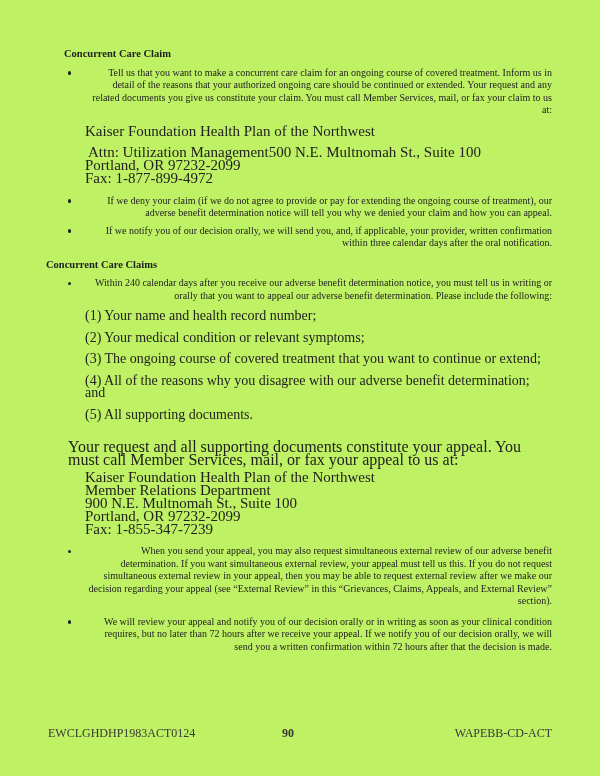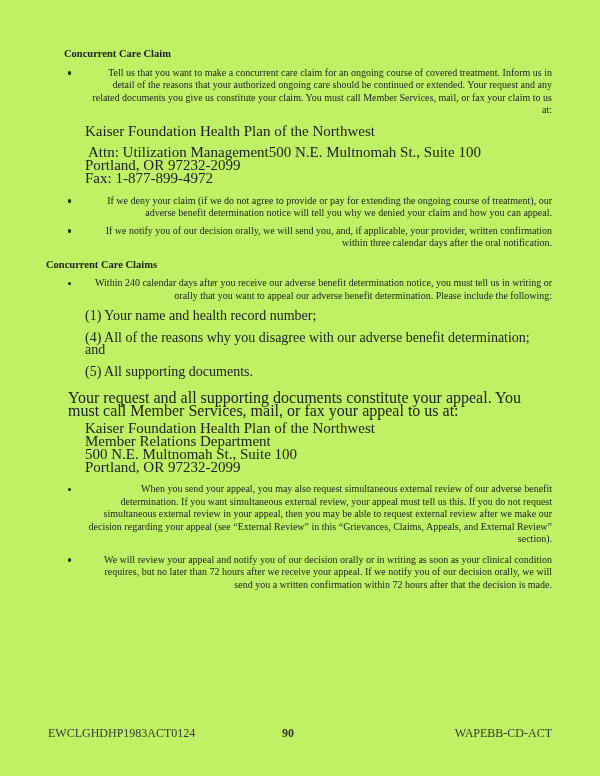--- a/index.html
+++ b/index.html
@@ -46,21 +46,21 @@
     font-size: 15px;
     line-height: 13px;
   }
   .address .sp { padding-left: 3px; margin-top: 8px; }
   .numbered { margin: 0; }
   .numbered .nitem {
     margin: 0 0 9px 39px;
     font-size: 14px;
     line-height: 12.5px;
   }
-  .numbered .nitem:last-child { margin-bottom: 14px; }
+  .numbered .nitem:last-child { margin-bottom: 20px; }
   .para {
     margin: 0 0 5px 22px;
     font-size: 16px;
     line-height: 12.5px;
   }
   .mb5  { margin-bottom: 5px !important; }
   .mb9  { margin-bottom: 9px !important; }
   .footer {
     position: absolute;
     top: 727px;
@@ -108,31 +108,34 @@
 
     <div class="heading">Concurrent Care Claims</div>
 
     <div class="bullet">
       <span class="dot"></span>
       <span>Within 240 calendar days after you receive our adverse benefit determination notice, you must tell us in writing or orally that you want to appeal our adverse benefit determination. Please include the following:</span>
     </div>
 
     <div class="numbered">
       <div class="nitem">(1) Your name and health record number;</div>
+      <div class="nitem">(2) Your medical condition or relevant symptoms;</div>
+      <div class="nitem">(3) The ongoing course of covered treatment that you want to continue or extend;</div>
       <div class="nitem">(4) All of the reasons why you disagree with our adverse benefit determination; and</div>
       <div class="nitem">(5) All supporting documents.</div>
     </div>
 
     <p class="para">Your request and all supporting documents constitute your appeal. You must call Member Services, mail, or fax your appeal to us at:</p>
 
     <div class="address mb9">
       <div>Kaiser Foundation Health Plan of the Northwest</div>
       <div>Member Relations Department</div>
-      <div>500 N.E. Multnomah St., Suite 100</div>
+      <div>900 N.E. Multnomah St., Suite 100</div>
       <div>Portland, OR 97232-2099</div>
+      <div>Fax: 1-855-347-7239</div>
     </div>
 
     <div class="bullet">
       <span class="dot"></span>
       <span>When you send your appeal, you may also request simultaneous external review of our adverse benefit determination. If you want simultaneous external review, your appeal must tell us this. If you do not request simultaneous external review in your appeal, then you may be able to request external review after we make our decision regarding your appeal (see “External Review” in this “Grievances, Claims, Appeals, and External Review” section).</span>
     </div>
 
 
     <div class="bullet">
       <span class="dot"></span>

